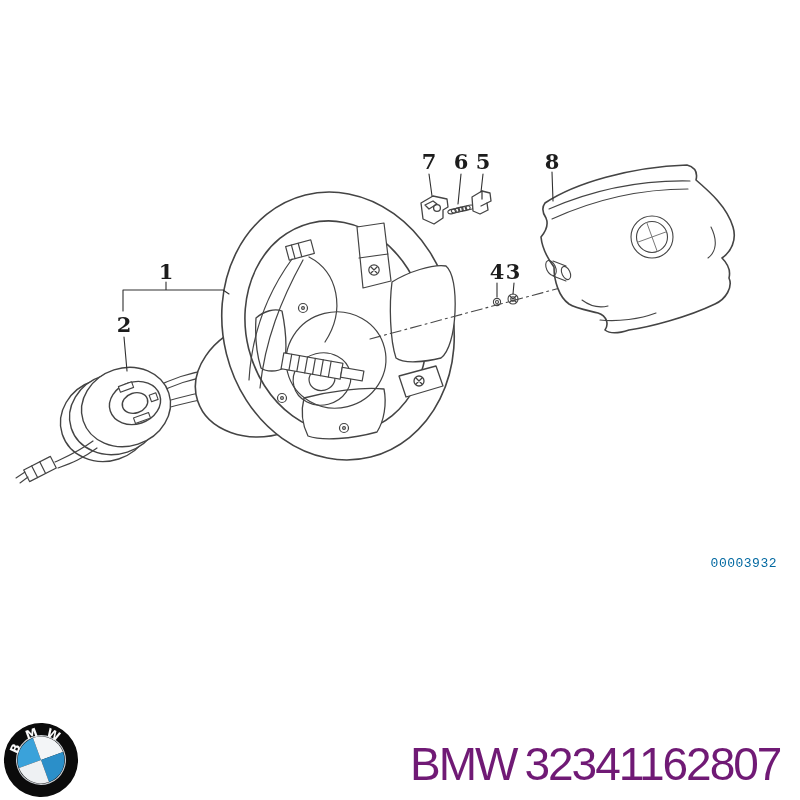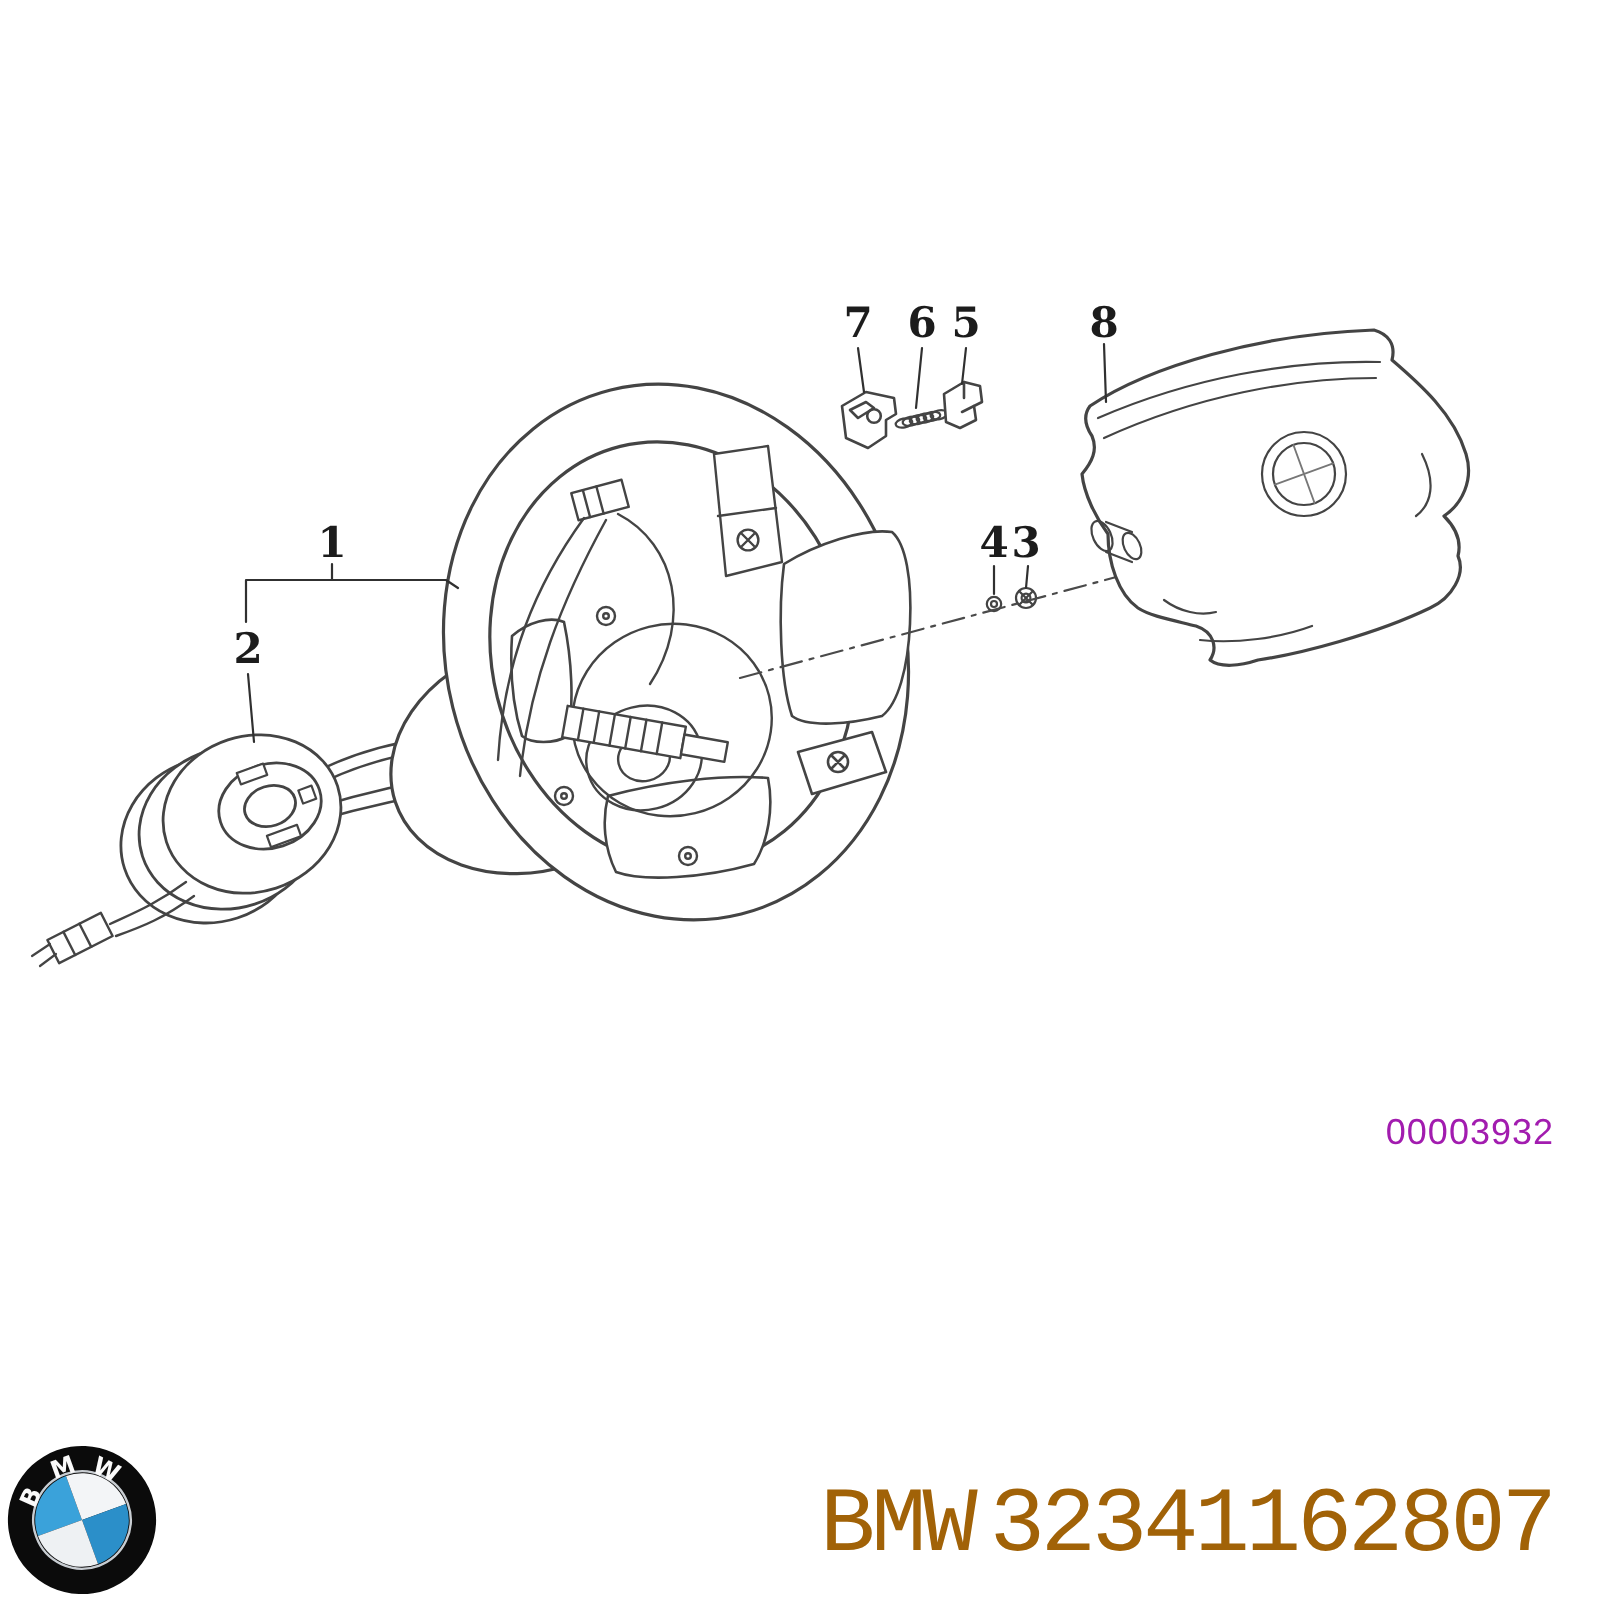--- a/index.html
+++ b/index.html
@@ -2,24 +2,24 @@
 <html><head>
 <meta charset="utf-8">
 <style>
   html,body{margin:0;padding:0;width:800px;height:800px;background:#ffffff;overflow:hidden;}
   .stage{position:relative;width:800px;height:800px;background:#ffffff;
          font-family:"Liberation Sans", sans-serif;}
   .art{position:absolute;left:0;top:0;width:800px;height:800px;}
   .callout{position:absolute;transform:translate(-50%,-50%);
            font-family:"DejaVu Serif", serif;font-weight:bold;font-size:21px;
            color:#1c1c1c;line-height:1;}
-  .watermark{position:absolute;right:23px;top:556px;font-size:18px;color:#a21caf;
-             letter-spacing:0.5px;font-family:Liberation Sans, sans-serif;}
+  .watermark{position:absolute;right:23px;top:556px;font-size:13px;color:#0369a1;
+             letter-spacing:0.5px;font-family:Liberation Mono, monospace;}
   .footer{position:absolute;left:410px;top:737px;font-size:46px;letter-spacing:-2px;
-          color:#a16207;white-space:nowrap;font-family:Liberation Mono, monospace;}
+          color:#701a75;white-space:nowrap;font-family:Liberation Sans, sans-serif;}
   .footer .pn{margin-left:8px;}
   .logo{position:absolute;left:2px;top:721px;width:78px;height:78px;}
 </style>
 </head>
 <body>
 
 <div class="stage">
 
   <svg class="art" viewBox="0 0 800 800" fill="none" stroke="#444" stroke-width="1.6" stroke-linecap="round" stroke-linejoin="round">
 

